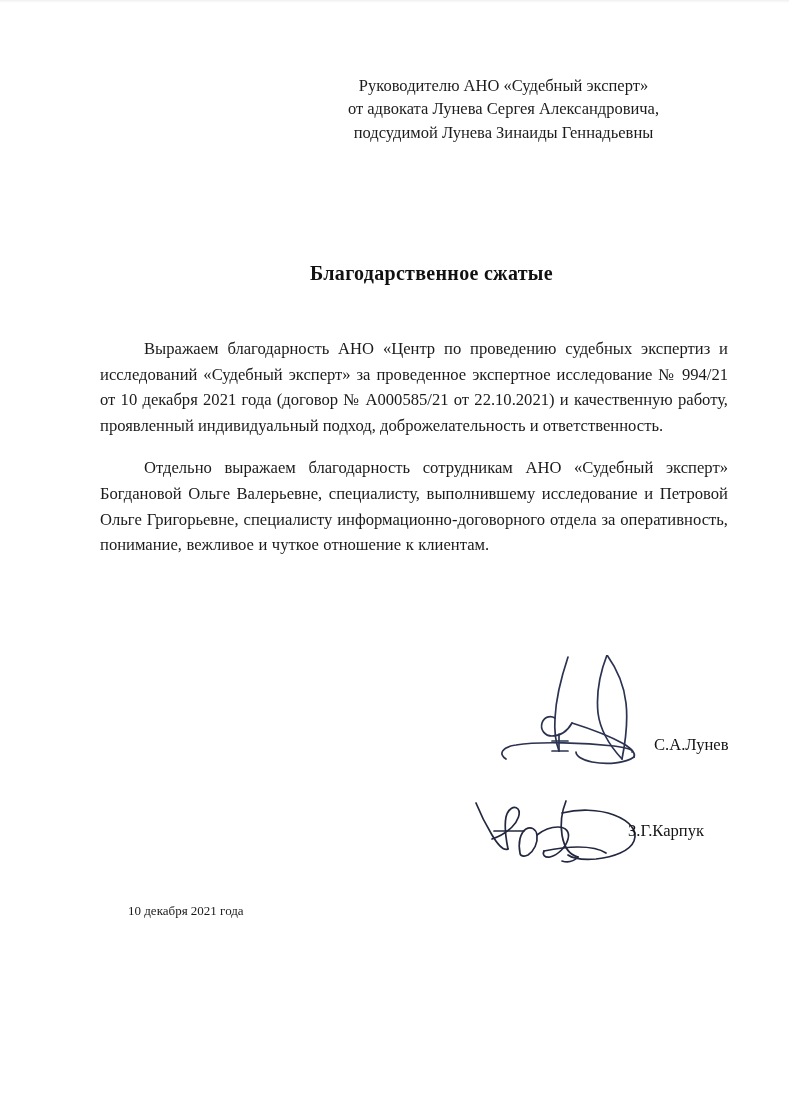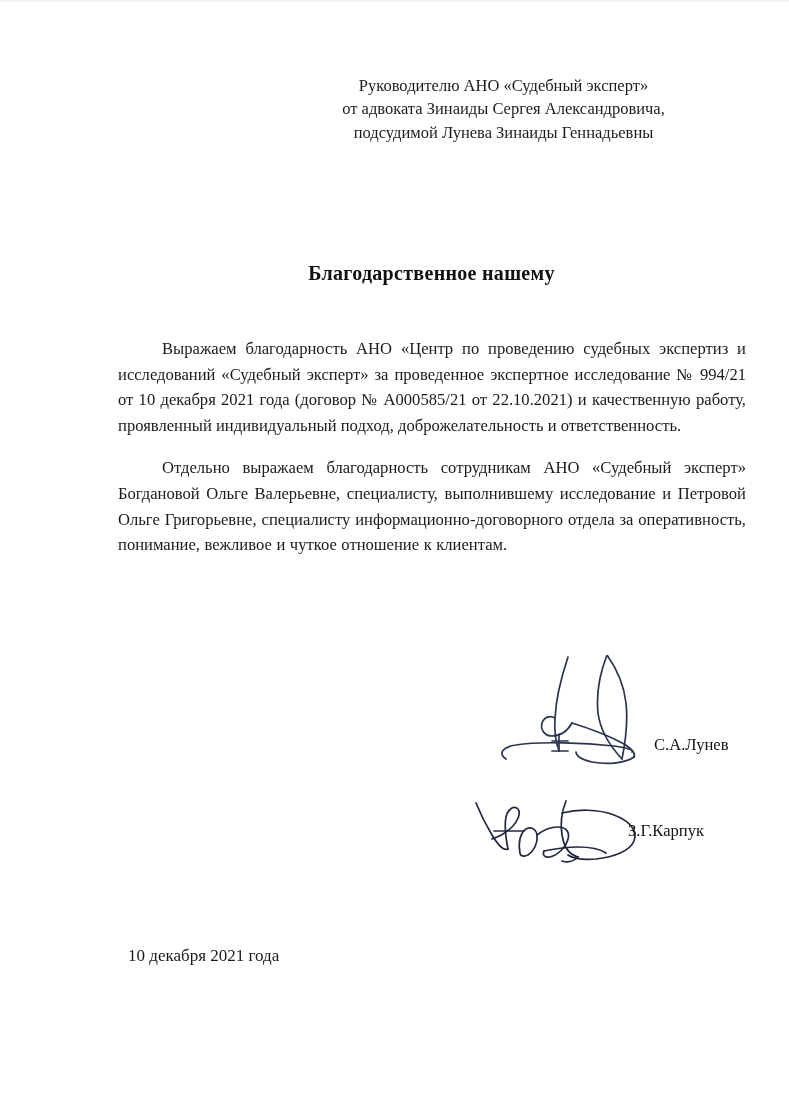--- a/index.html
+++ b/index.html
@@ -51,21 +51,21 @@
     text-align: center;
     font-size: 20px;
     font-weight: bold;
     letter-spacing: 0.3px;
     color: #111111;
   }
 
   
   .body-block {
     position: absolute;
-    left: 118px;
+    left: 100px;
     top: 336px;
     width: 628px;
   }
   p.para {
     margin: 0 0 17px 0;
     text-indent: 44px;
     text-align: justify;
     font-size: 16.6px;
     line-height: 25.6px;
     color: #1a1a1a;
@@ -93,40 +93,39 @@
     font-size: 16.6px;
     color: #141414;
     white-space: nowrap;
   }
 
   
   .doc-date {
     position: absolute;
     left: 128px;
     top: 903px;
-    font-size: 17px;
+    font-size: 13px;
     color: #1a1a1a;
     white-space: nowrap;
-    margin-top: 43px;
   }
 </style>
 </head>
 <body>
 
 <div class="page">
 
   <div class="top-edge"></div>
 
   <div class="addressee">
     <div class="line">Руководителю АНО «Судебный эксперт»</div>
-    <div class="line">от адвоката Зинаиды Сергея Александровича,</div>
+    <div class="line">от адвоката Лунева Сергея Александровича,</div>
     <div class="line">подсудимой Лунева Зинаиды Геннадьевны</div>
   </div>
 
-  <div class="doc-title">Благодарственное нашему</div>
+  <div class="doc-title">Благодарственное сжатые</div>
 
   <div class="body-block">
     <p class="para">Выражаем благодарность АНО «Центр по проведению судебных экспертиз и исследований «Судебный эксперт» за проведенное экспертное исследование № 994/21 от 10 декабря 2021 года (договор № А000585/21 от 22.10.2021) и качественную работу, проявленный индивидуальный подход, доброжелательность и ответственность.</p>
     <p class="para tight-space">Отдельно выражаем благодарность  сотрудникам АНО «Судебный эксперт» Богдановой Ольге Валерьевне, специалисту, выполнившему исследование и Петровой Ольге Григорьевне, специалисту информационно-договорного отдела за оперативность, понимание, вежливое и чуткое отношение к клиентам.</p>
   </div>
 
   <div class="signatures">
 
     <div class="sig-row">
       <div class="sig-mark" style="left:358px; top:0px;">

